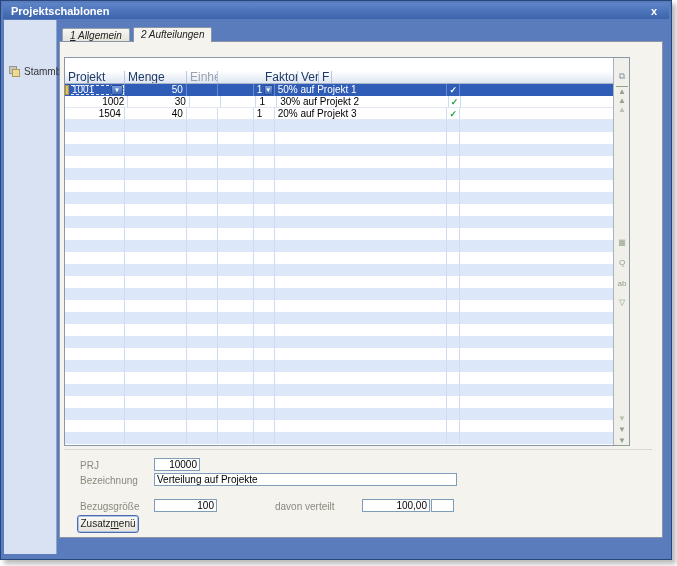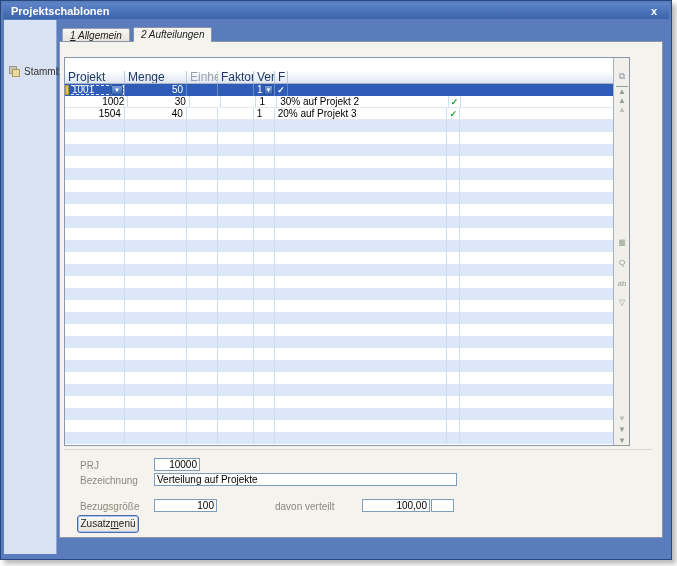--- a/index.html
+++ b/index.html
@@ -146,32 +146,33 @@
   </div>
 
   <div class="panel">
 
     <div class="grid">
       <div class="grid-main">
         <div class="grid-header" id="grid-header">
             <div class="hcell" style="width: 60px;">Projekt</div>
             <div class="hcell" style="width: 62px;">Menge</div>
             <div class="hcell disabled" style="width: 31px;">Einheit</div>
-            <div class="hcell" style="width: 36px;">Faktor</div>
+            <div class="hcell" style="width: 36px; margin-left: 44px;">Faktor</div>
             <div class="hcell" style="width: 21px;">Vera</div>
             <div class="hcell" style="width: 13px;">F</div>
             <div class="hcell" style="width: 153px; border-right: none;"></div>
           </div>
         <div class="grid-body" id="grid-body">
             <div class="g-row sel">
               <div class="cell sel-proj" style="width: 60px; padding-left: 7px;"><span class="row-marker"></span>1001<span class="ddl">▼</span></div>
               <div class="cell num" style="width: 62px;">50</div>
               <div class="cell" style="width: 31px;"></div>
               <div class="cell" style="width: 36px;"></div>
               <div class="cell" style="width: 21px;">1<span class="ddl" style="width: 9px;">▼</span></div>
+              <div class="cell" style="width: 173px;">50% auf Projekt 1</div>
               <div class="cell center" style="width: 13px;"><span class="check">✓</span></div>
               <div class="cell filler" style="width: 153px;"></div>
             </div>
             <div class="g-row white-data">
               <div class="cell num" style="width: 64px;">1002</div>
               <div class="cell num" style="width: 62px;">30</div>
               <div class="cell" style="width: 31px;"></div>
               <div class="cell" style="width: 36px;"></div>
               <div class="cell" style="width: 21px;">1</div>
               <div class="cell" style="width: 173px;">30% auf Projekt 2</div>

